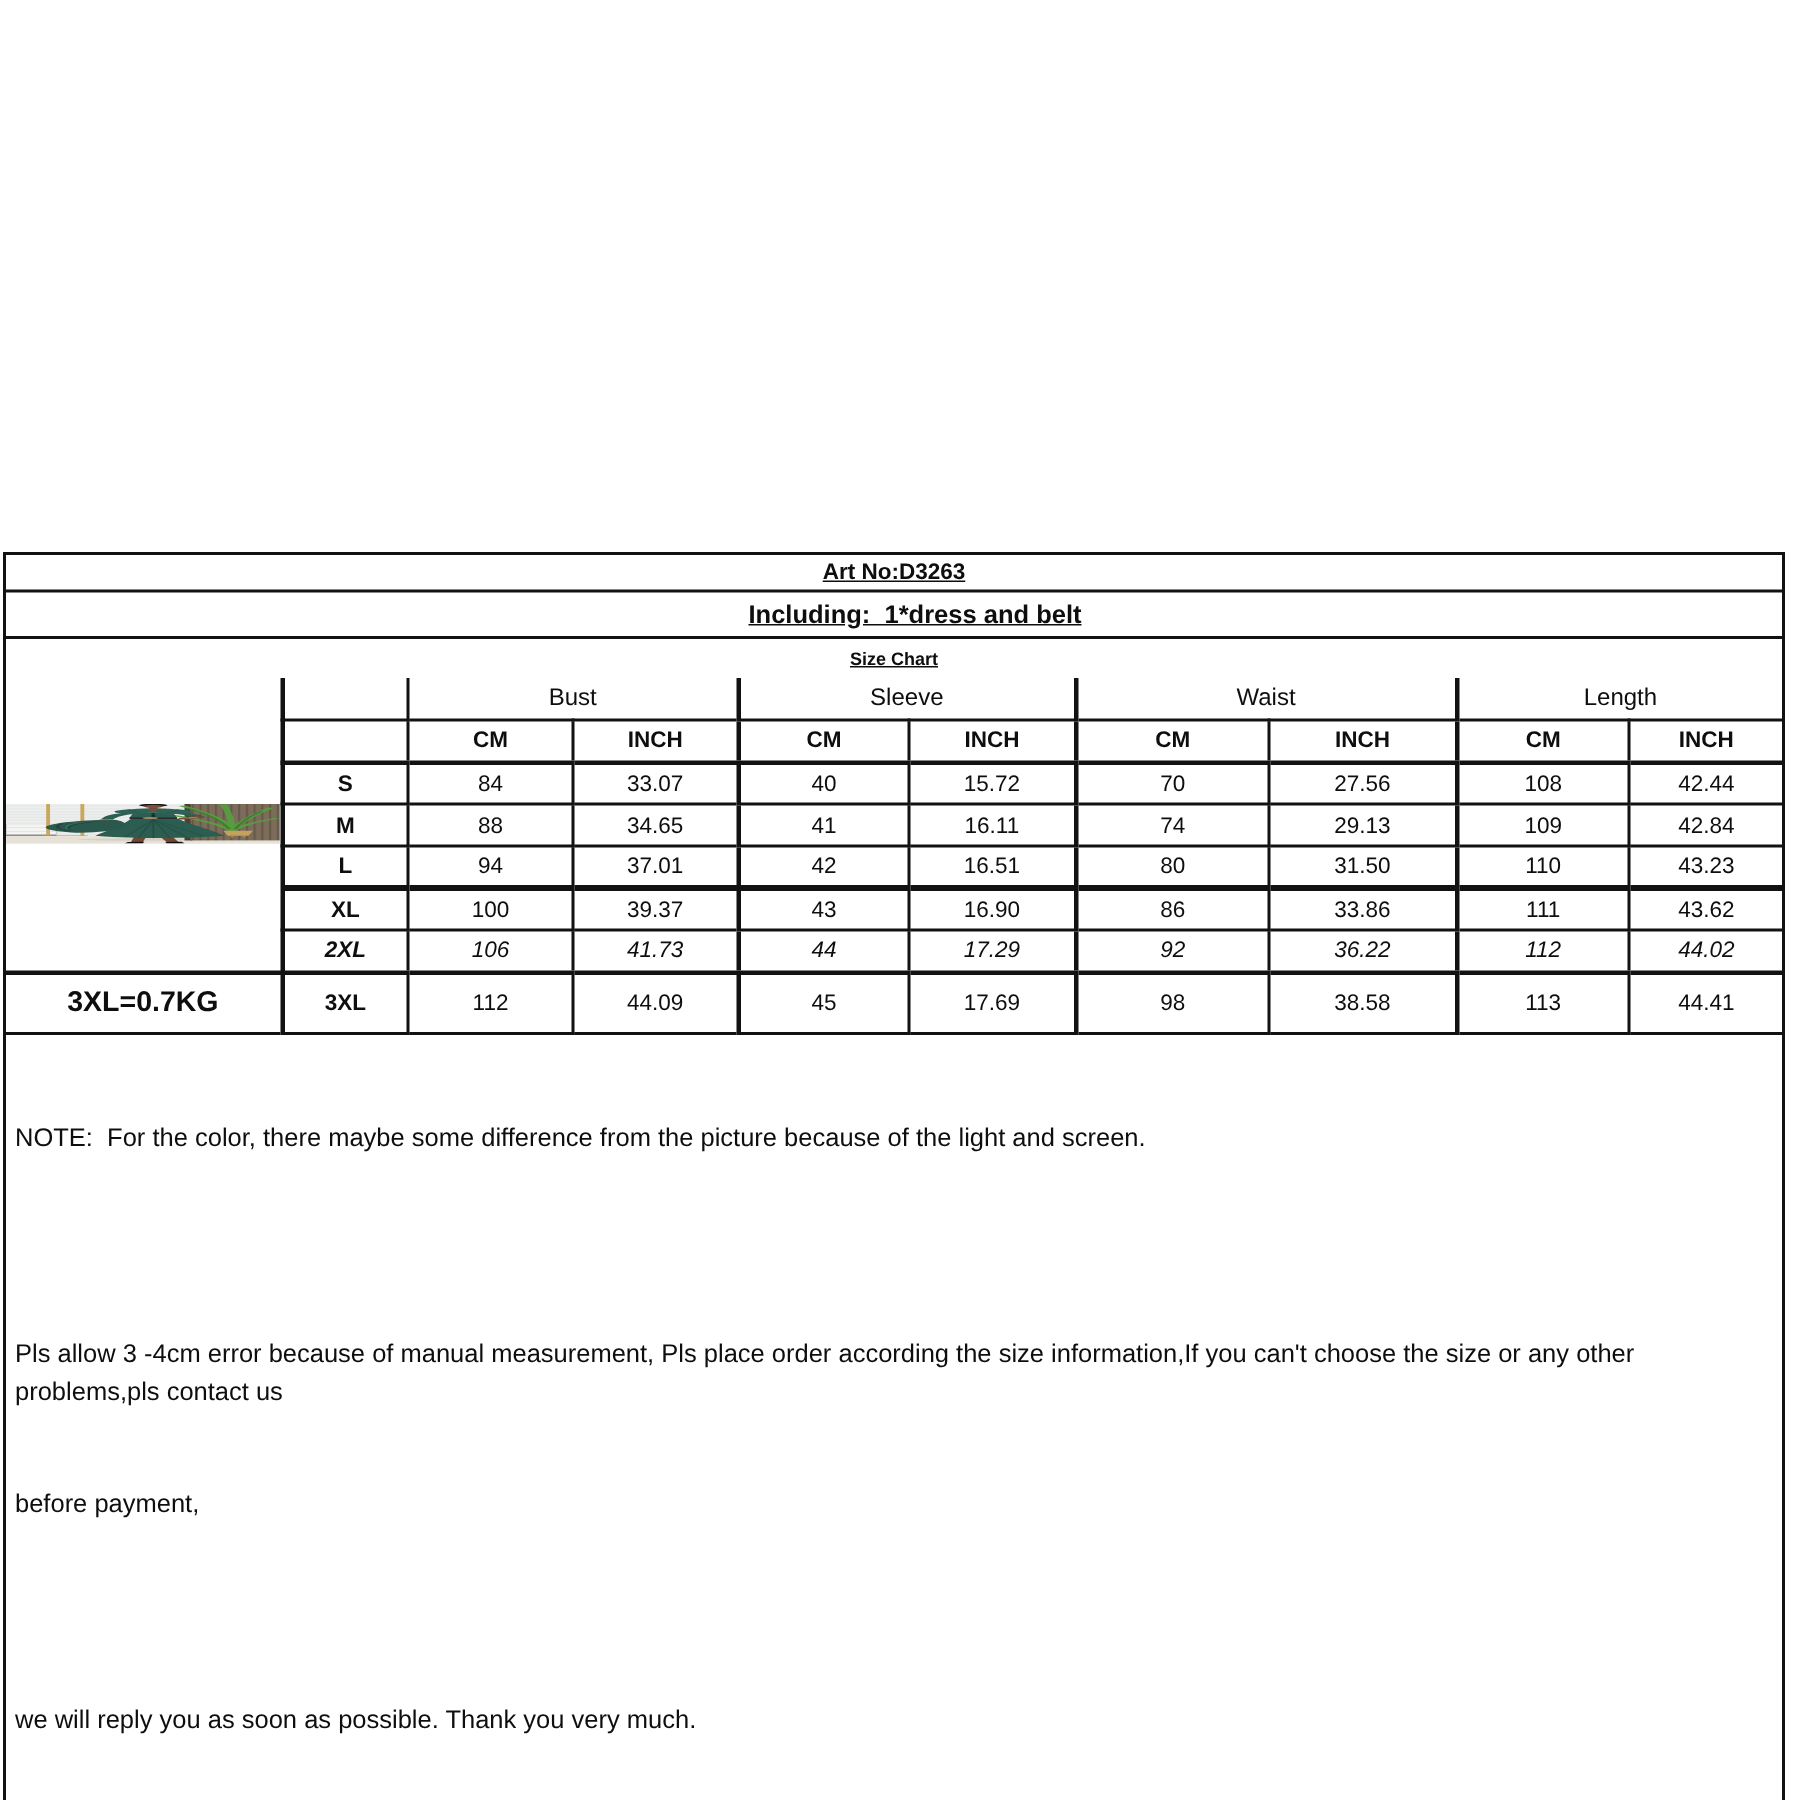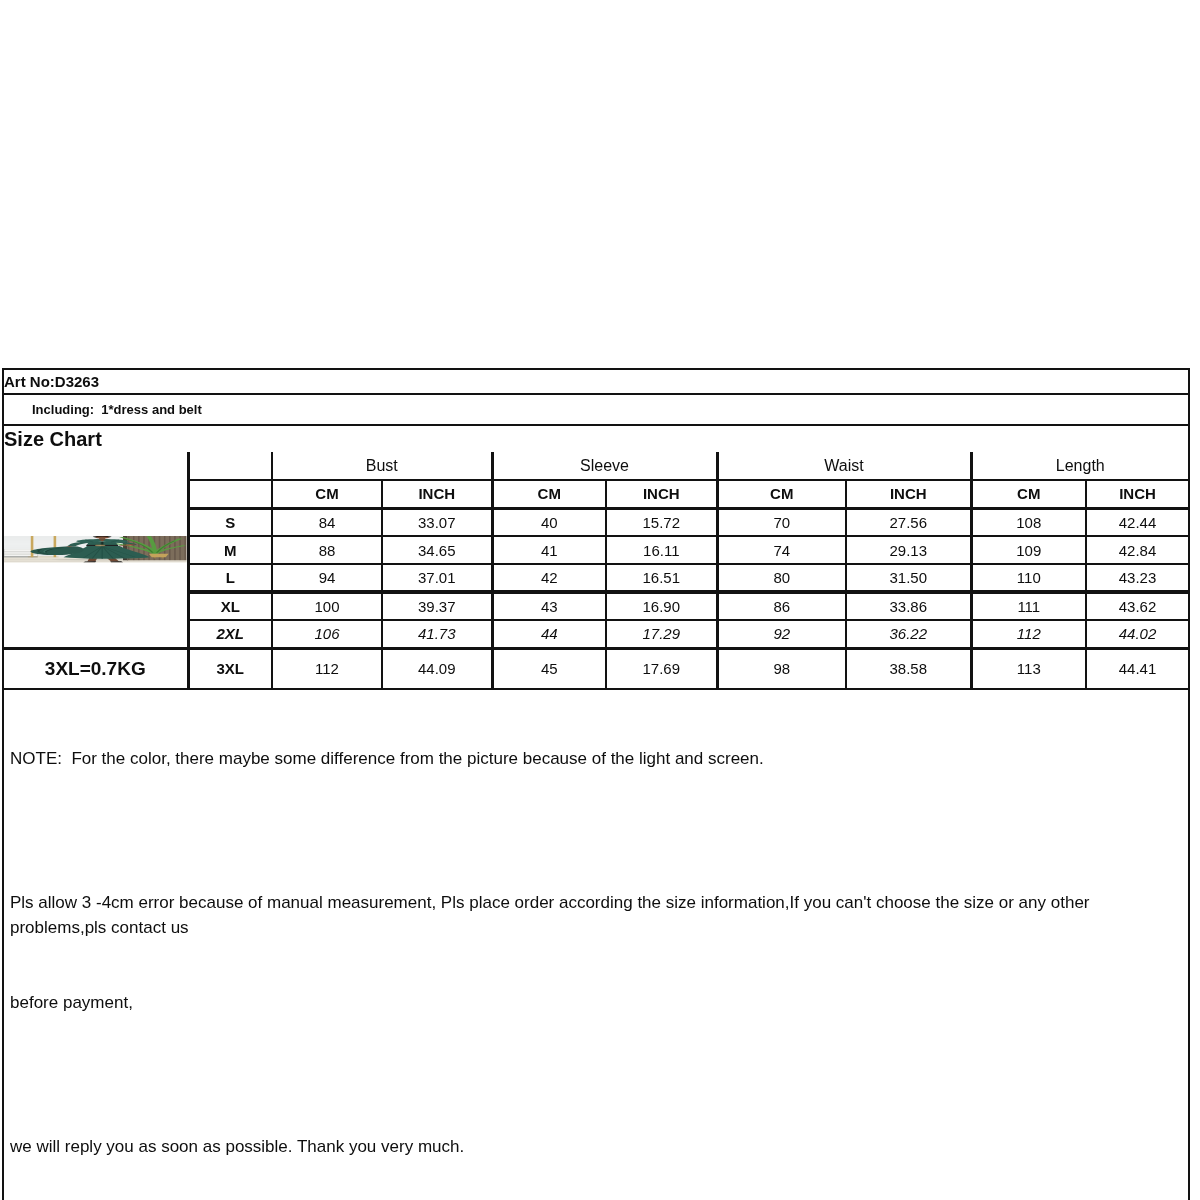--- a/index.html
+++ b/index.html
@@ -1,24 +1,24 @@
 <!DOCTYPE html>
 <html><head>
 <meta charset="utf-8">
 <style>
   * { margin:0; padding:0; box-sizing:border-box; }
   html,body { width:1200px; height:1200px; background:#ffffff; font-family:"Liberation Sans",sans-serif; color:#0e0e0e; }
   .canvas { position:relative; width:1200px; height:1200px; background:#ffffff; overflow:hidden; }
   .sheet { position:absolute; left:2px; top:368px; width:1188px; border:2px solid #121212; background:#ffffff; }
 
-  .hrow { border-bottom:2px solid #121212; display:flex; align-items:center; justify-content:flex-start;
-          font-weight:bold; white-space:pre-wrap; }
+  .hrow { border-bottom:2px solid #121212; display:flex; align-items:center; justify-content:center;
+          font-weight:bold; white-space:pre-wrap;text-decoration:underline; }
   .row-art { height:25px; font-size:15px; }
-  .row-inc { height:31px; font-size:13px;padding-left:28px; }
-  .row-title { height:26px; font-size:20px; border-bottom:none; }
+  .row-inc { height:31px; font-size:17px;padding-left:28px; }
+  .row-title { height:26px; font-size:12px; border-bottom:none; }
 
   table.size-table { border-collapse:collapse; width:100%; table-layout:fixed; }
   .size-table td { border:2px solid #121212; text-align:center; vertical-align:middle;
                    font-size:15px; height:28px; padding:0; overflow:hidden; }
   .size-table tr.r-group td { border-top:none; font-weight:normal; font-size:16px; }
   .size-table td.unit, .size-table td.size-label { font-weight:bold; }
   .size-table td.gs { border-left-width:3px; }
   .size-table td.col-last { border-right:none; }
   .size-table tr.r-units td { border-bottom-width:3px;margin-top:34px; }
   .size-table tr.r-l td { border-bottom-width:4px; }

